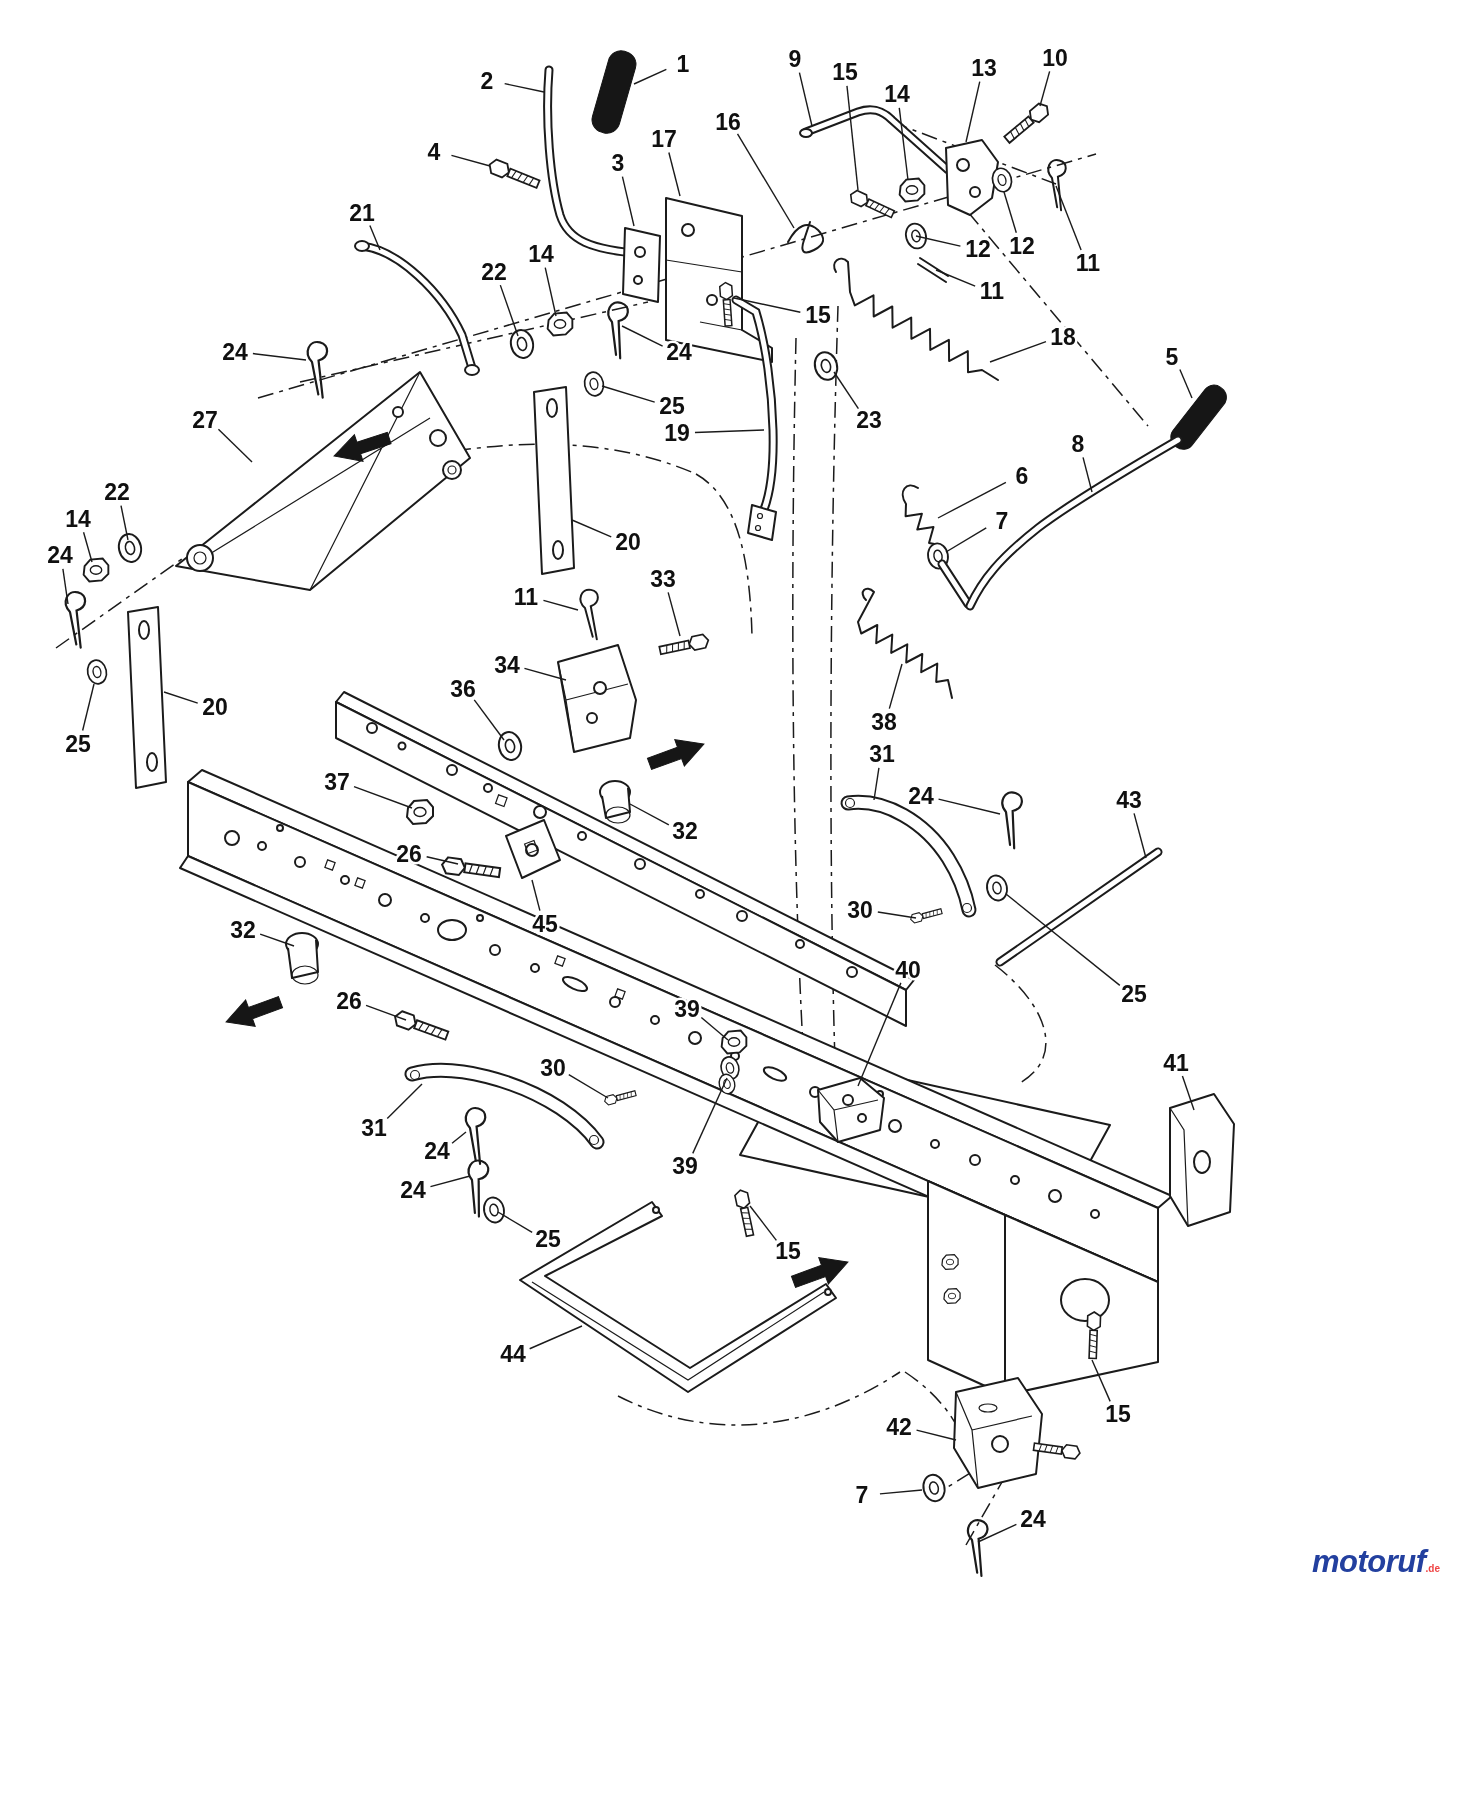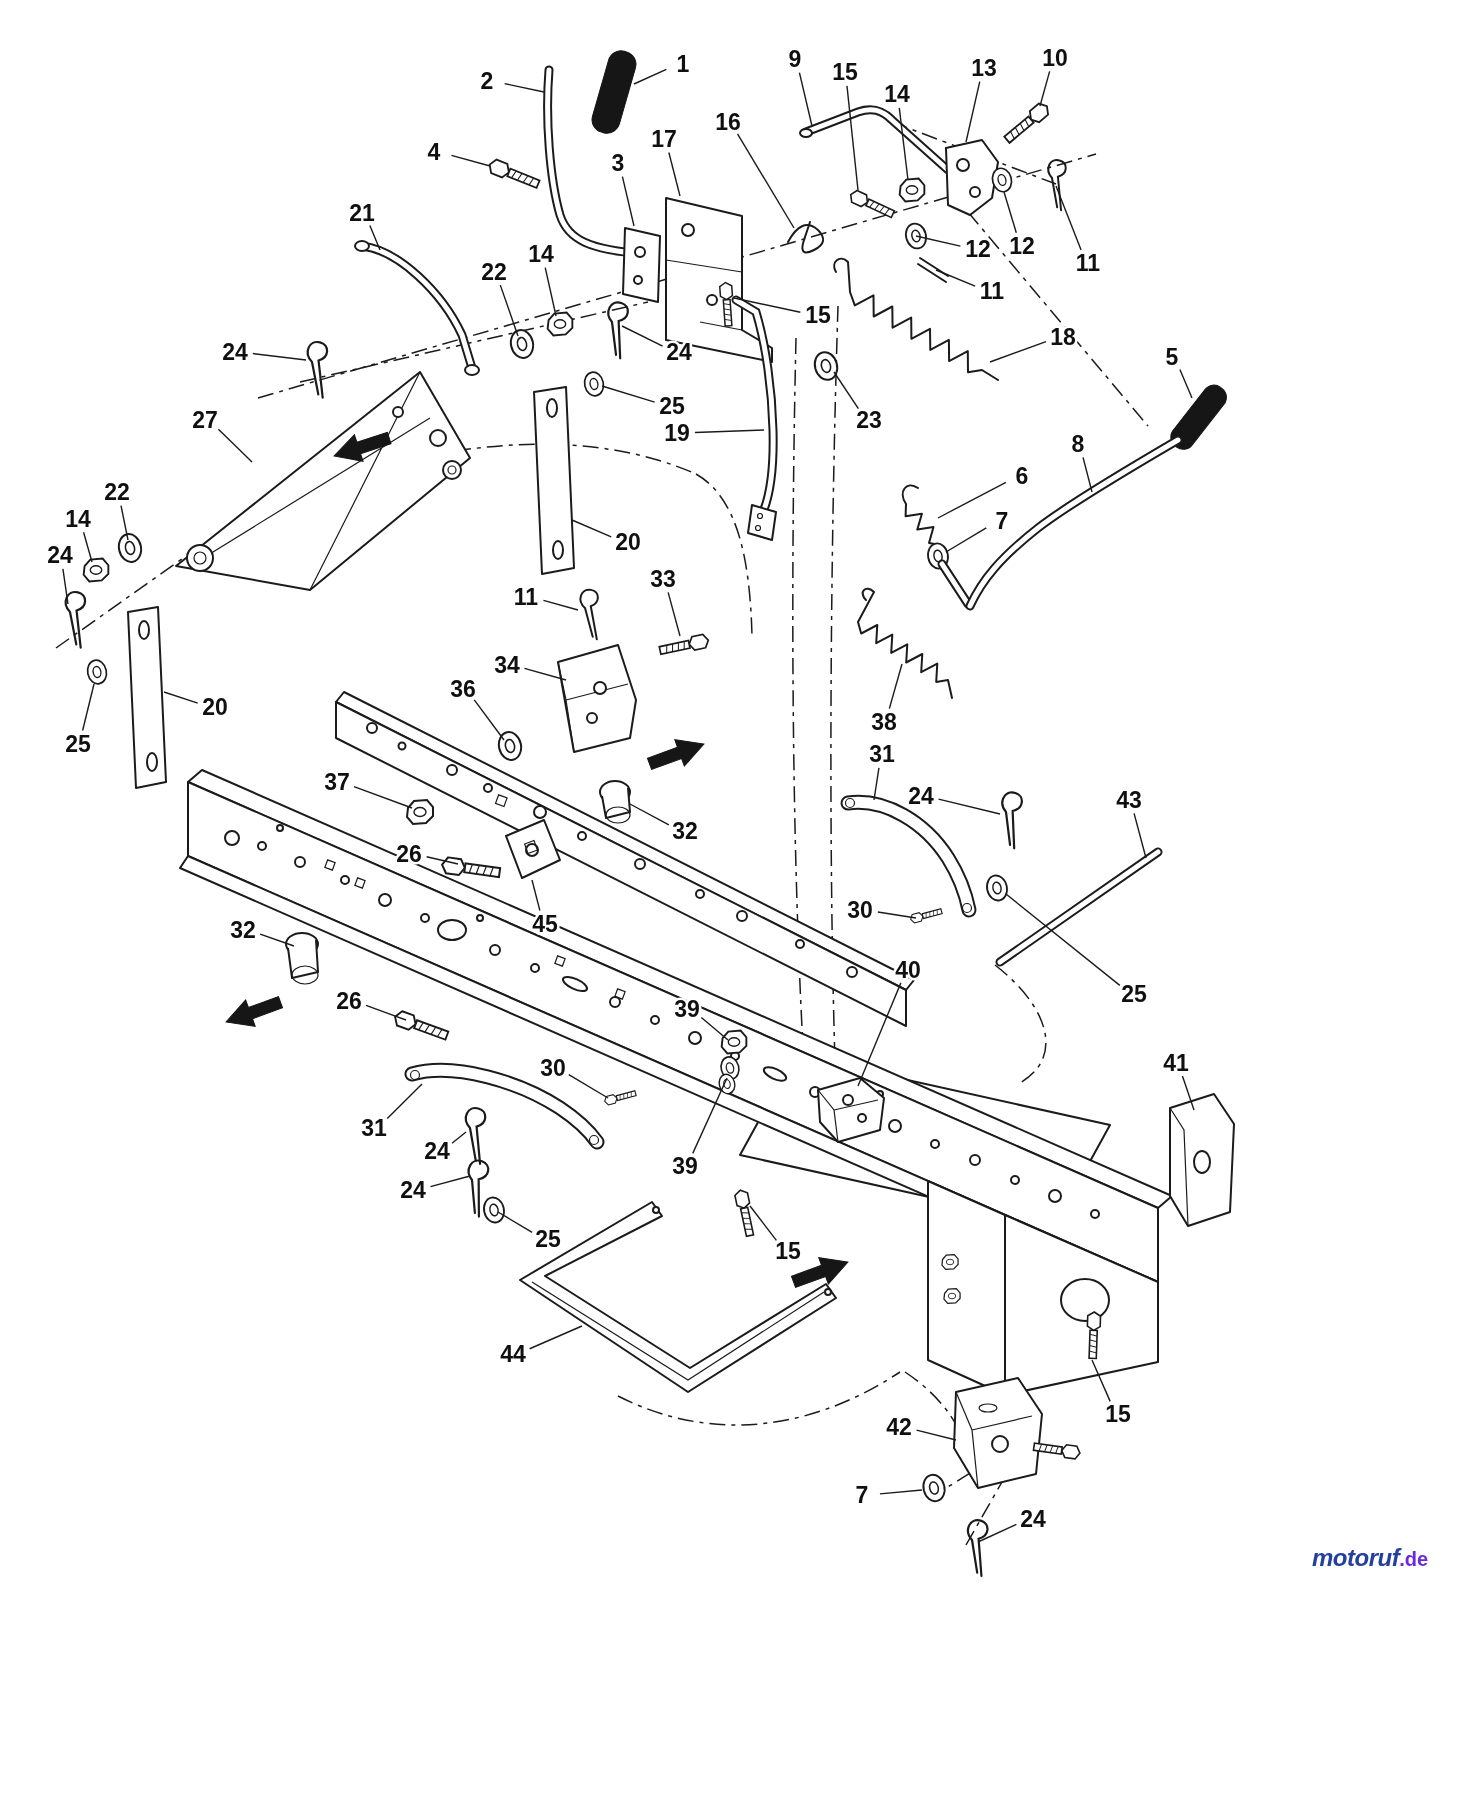--- a/index.html
+++ b/index.html
@@ -16,22 +16,22 @@
   .band-o{stroke:#1b1b1b;stroke-width:15;fill:none;stroke-linecap:round;}
   .band-i{stroke:#fff;stroke-width:11;fill:none;stroke-linecap:round;}
   .dash{stroke:#1b1b1b;stroke-width:1.5;fill:none;stroke-dasharray:16 6 4 6;}
   .blk{fill:#161616;stroke:#161616;}
   .leader{stroke:#1b1b1b;stroke-width:1.4;}
   .callout-num{font-family:"Liberation Sans",sans-serif;font-size:23px;font-weight:700;
     fill:#101010;text-anchor:middle;dominant-baseline:central;
     paint-order:stroke;stroke:#ffffff;stroke-width:5px;}
 
   .watermark{position:absolute;left:1312px;top:1544px;white-space:nowrap;}
-  .wm-brand{font-size:24px;font-weight:800;letter-spacing:-0.5px;color:#23409f;font-style:italic;}
-  .wm-suffix{font-size:20px;font-weight:700;color:#6d28d9;}
+  .wm-brand{font-size:31px;font-weight:800;letter-spacing:-0.5px;color:#23409f;font-style:italic;}
+  .wm-suffix{font-size:10px;font-weight:700;color:#ef4444;}
 </style>
 </head>
 <body>
 
 <div class="page">
 
 <svg id="diagram" width="1479" height="1800" viewBox="0 0 1479 1800" xmlns="http://www.w3.org/2000/svg">
 
   <defs>
     <g id="washer">

